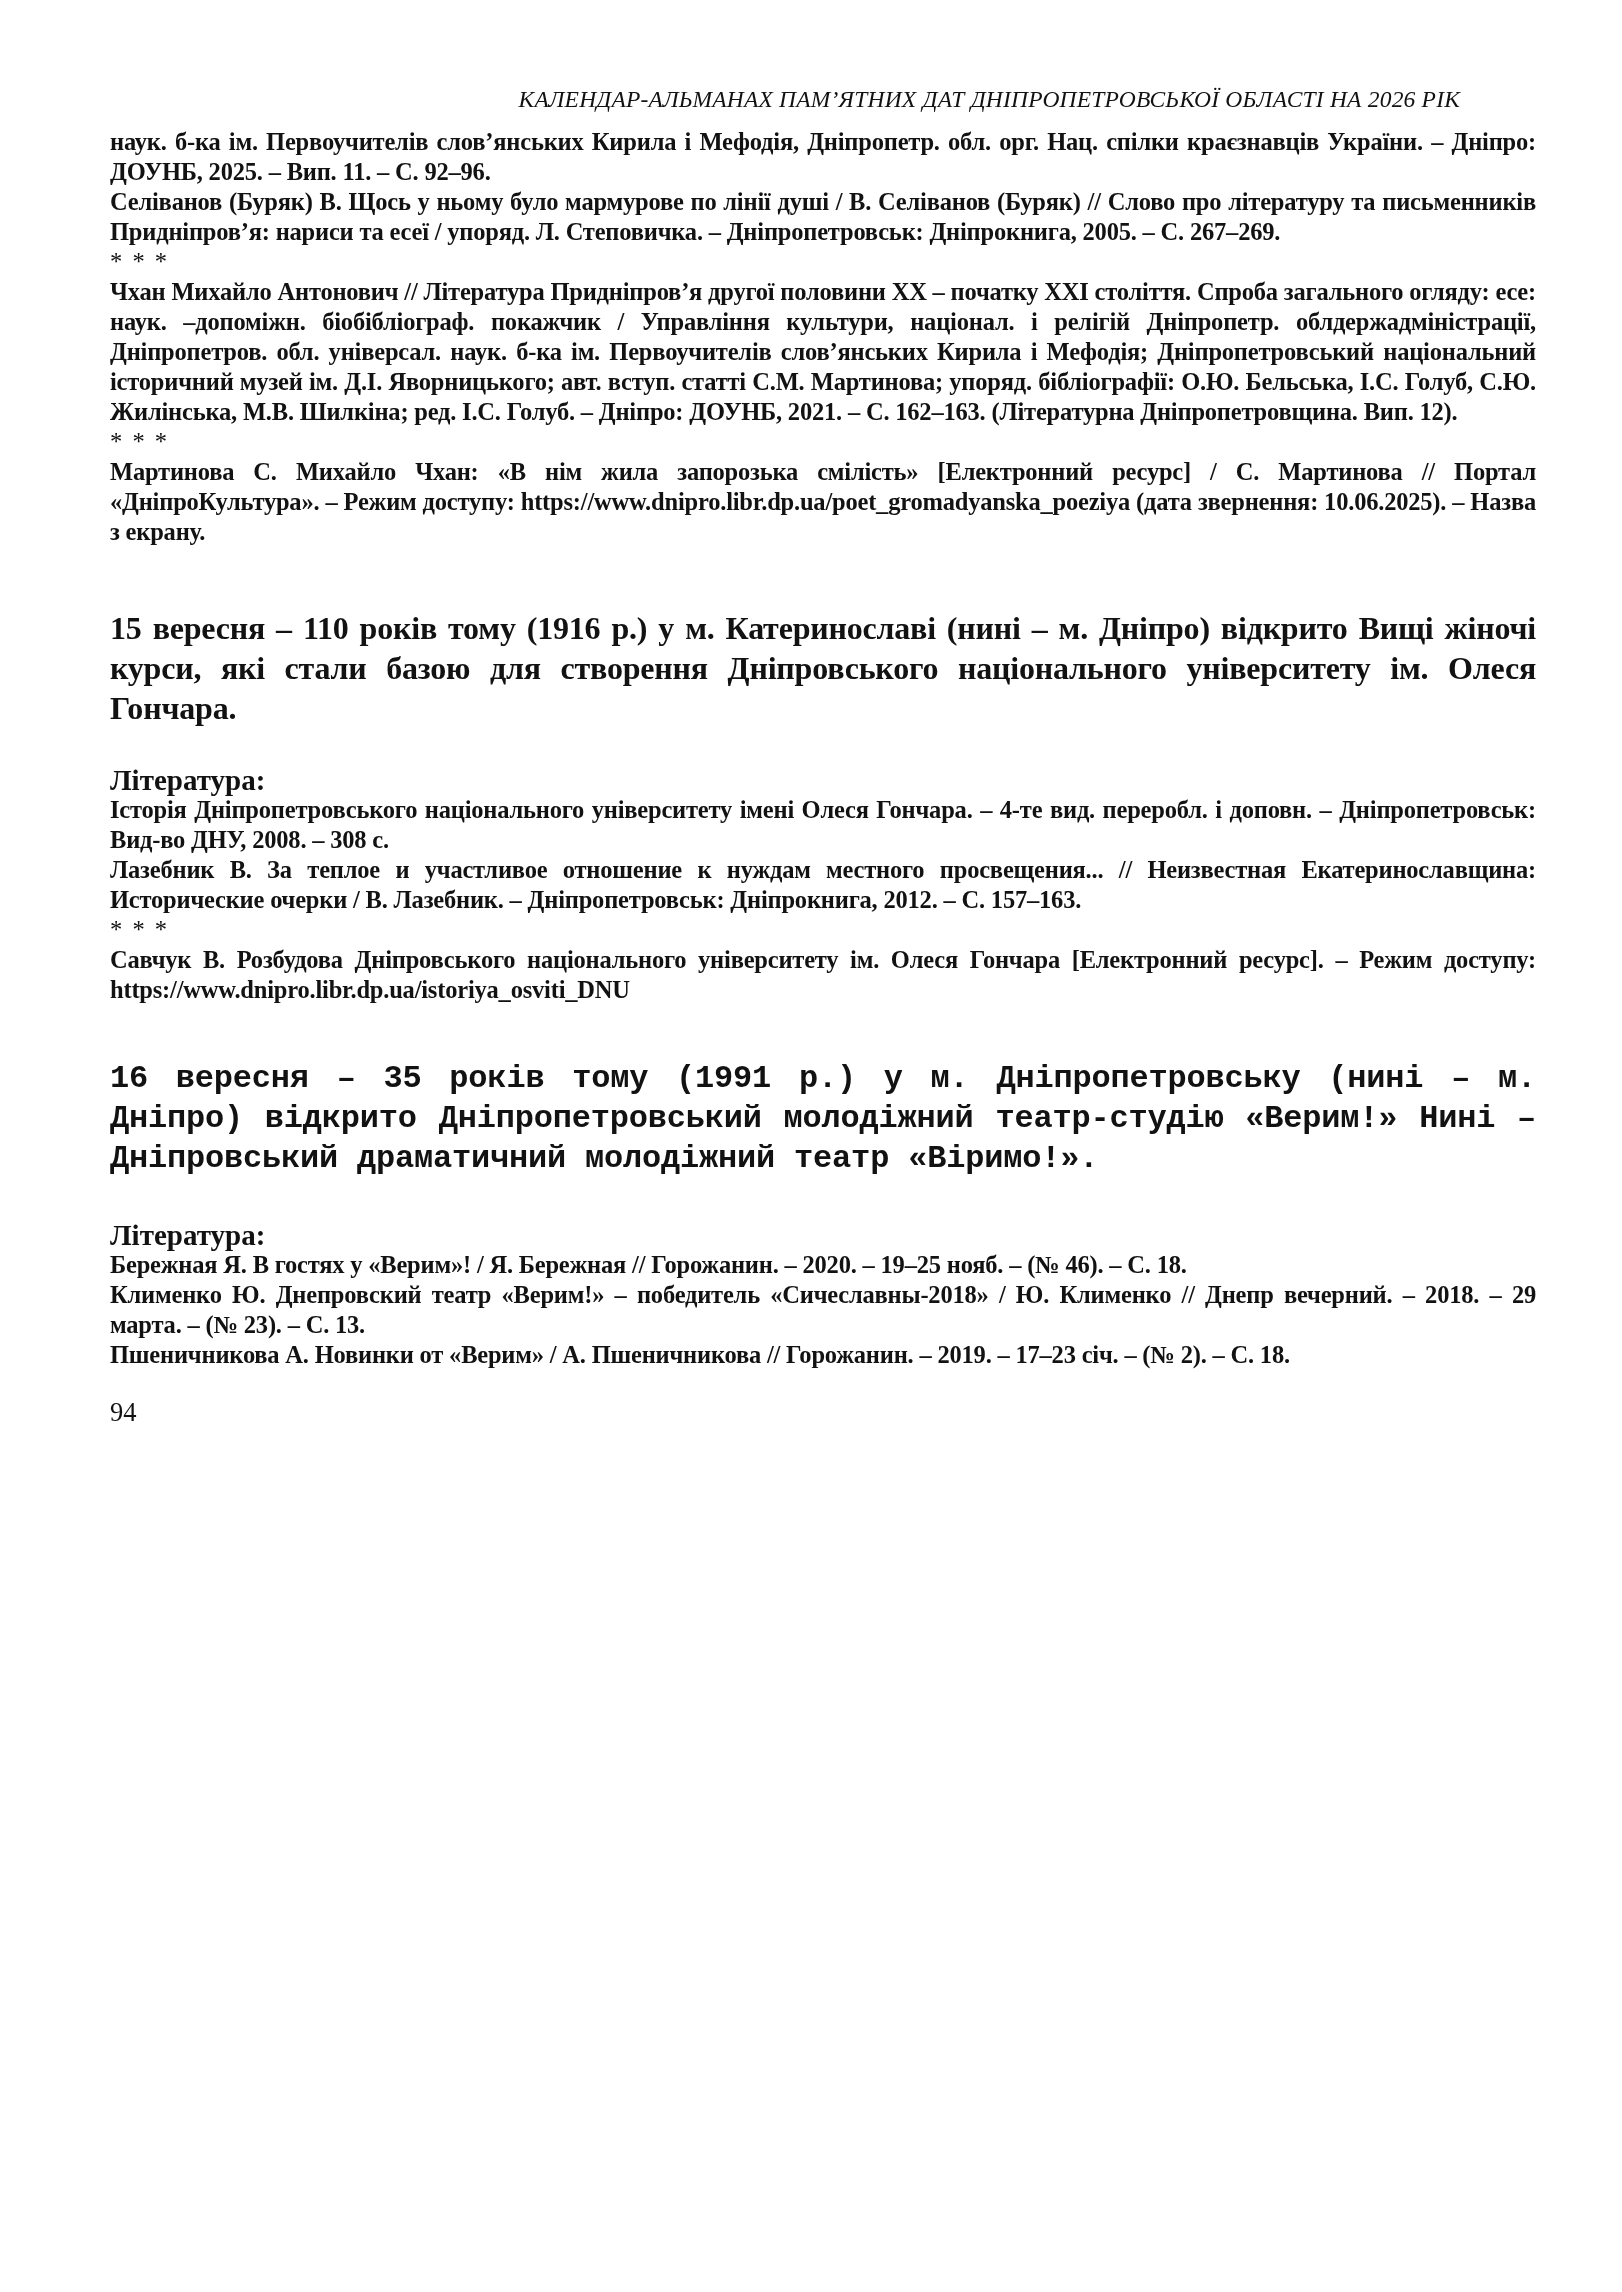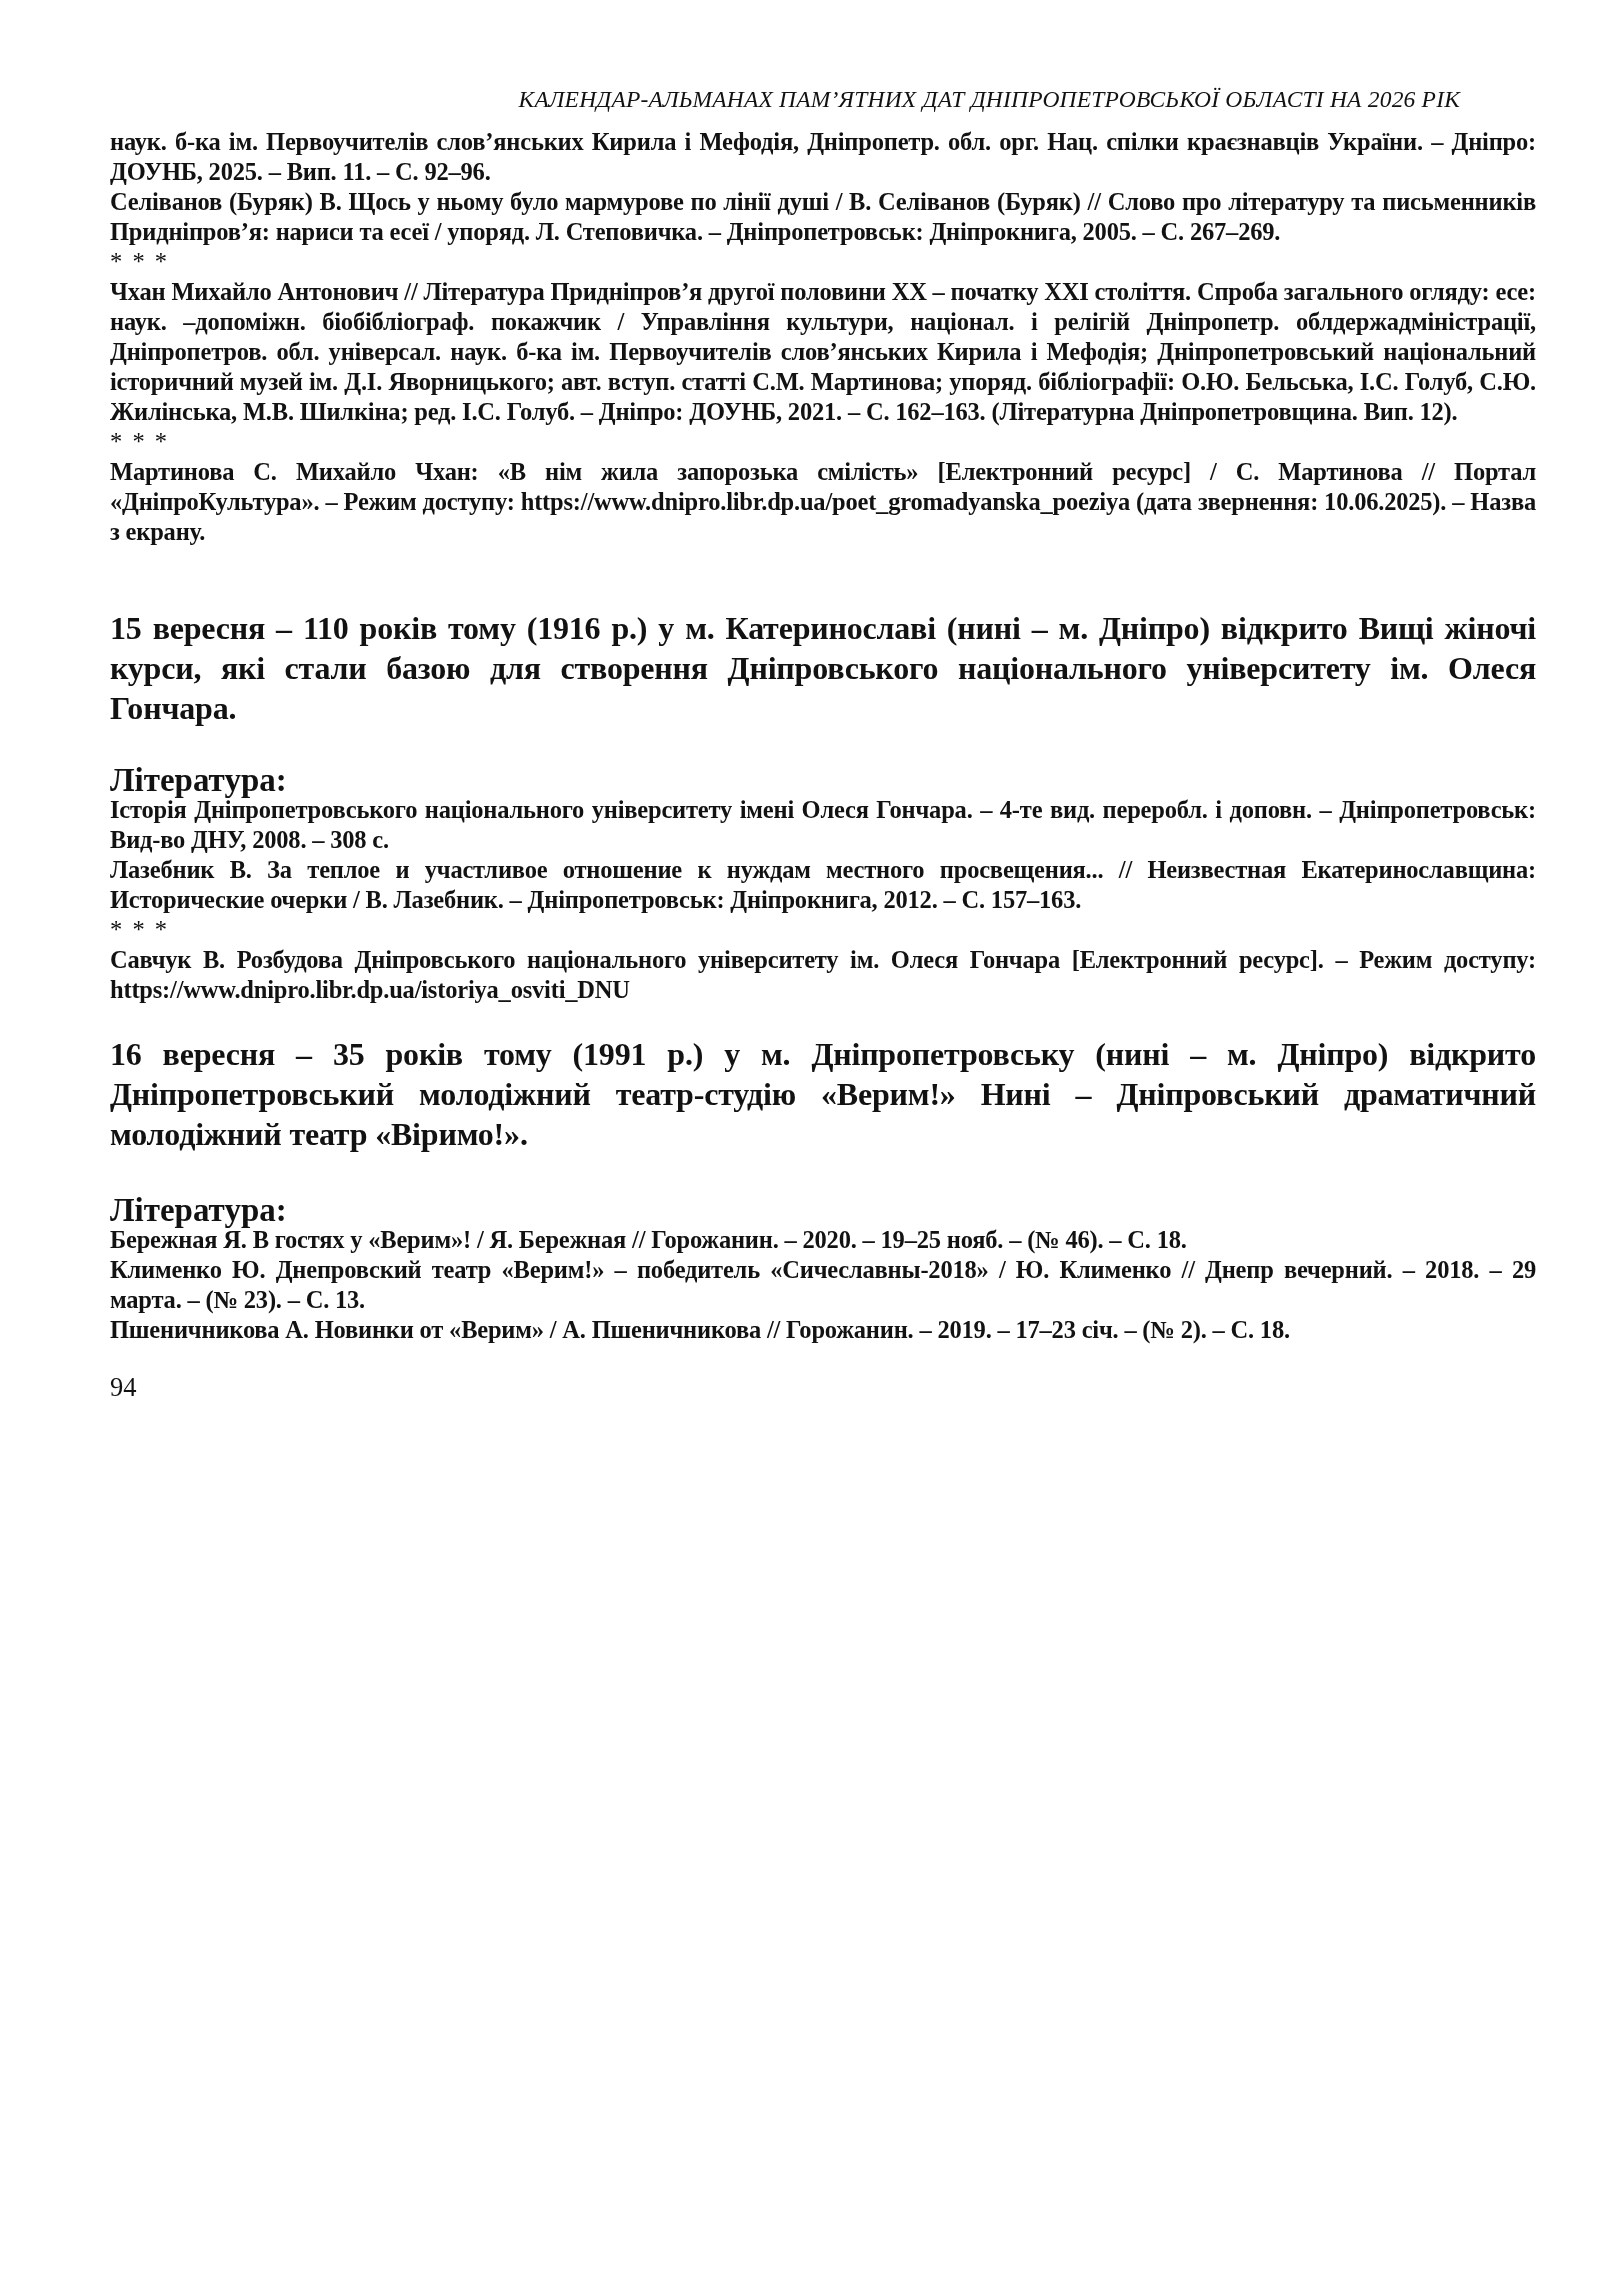--- a/index.html
+++ b/index.html
@@ -44,23 +44,23 @@
     text-align: left;
   }
   .event-heading {
     font-size: 32px;
     line-height: 40px;
     font-weight: bold;
     text-align: justify;
     letter-spacing: -0.2px;
   }
   .heading-1916 { margin-top: 61px; }
-  .heading-1991 { margin-top: 29px; }
+  .heading-1991 { margin-top: 54px; font-family: Liberation Mono, monospace; }
   .lit-label {
-    font-size: 33px;
+    font-size: 29px;
     line-height: 30px;
     font-weight: bold;
   }
   .lit-label-1916 { margin-top: 37px; }
   .lit-label-1991 { margin-top: 41px; }
   .page-number {
     margin-top: 27.4px;
     font-size: 26.5px;
     line-height: 31px;
   }

